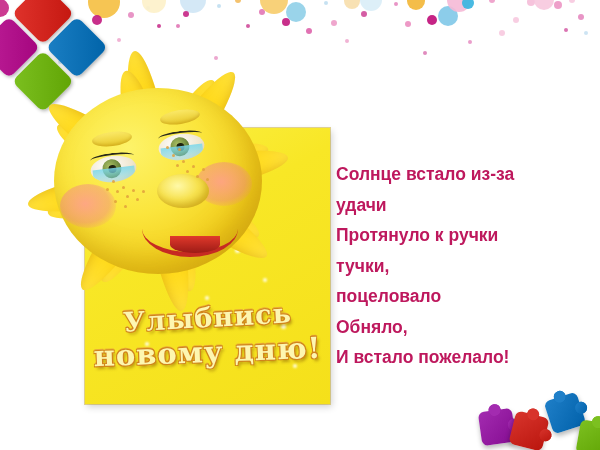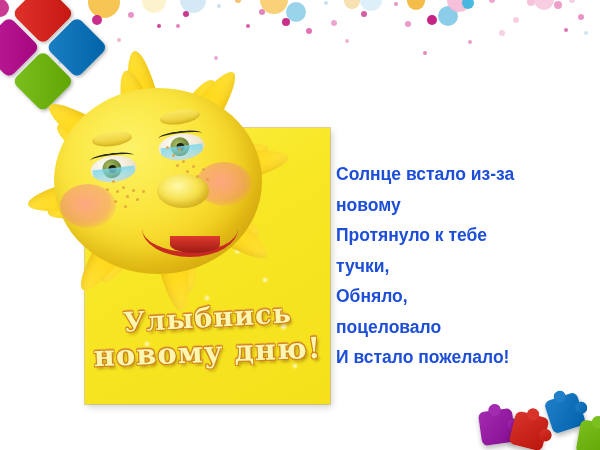--- a/index.html
+++ b/index.html
@@ -241,23 +241,23 @@
           <div class="freckle" style="left: 142px; top: 87px;"></div>
           <div class="freckle" style="left: 152px; top: 90px;"></div>
           <div class="freckle" style="left: 60px; top: 112px;"></div>
           <div class="freckle" style="left: 70px; top: 117px;"></div>
           <div class="freckle" style="left: 112px; top: 58px;"></div>
           <div class="freckle" style="left: 124px; top: 60px;"></div>
         </div>
     </div>
   </div>
 
-  <div id="poem" style="color: #1d4ed8;">
+  <div id="poem" style="color: #be185d;">
       <div>Солнце встало из-за</div>
-      <div>новому</div>
-      <div>Протянуло к тебе</div>
+      <div>удачи</div>
+      <div>Протянуло к ручки</div>
       <div>тучки,</div>
+      <div>поцеловало</div>
       <div>Обняло,</div>
-      <div>поцеловало</div>
       <div>И встало пожелало!</div>
     </div>
 
 </div>
 
 </body></html>

